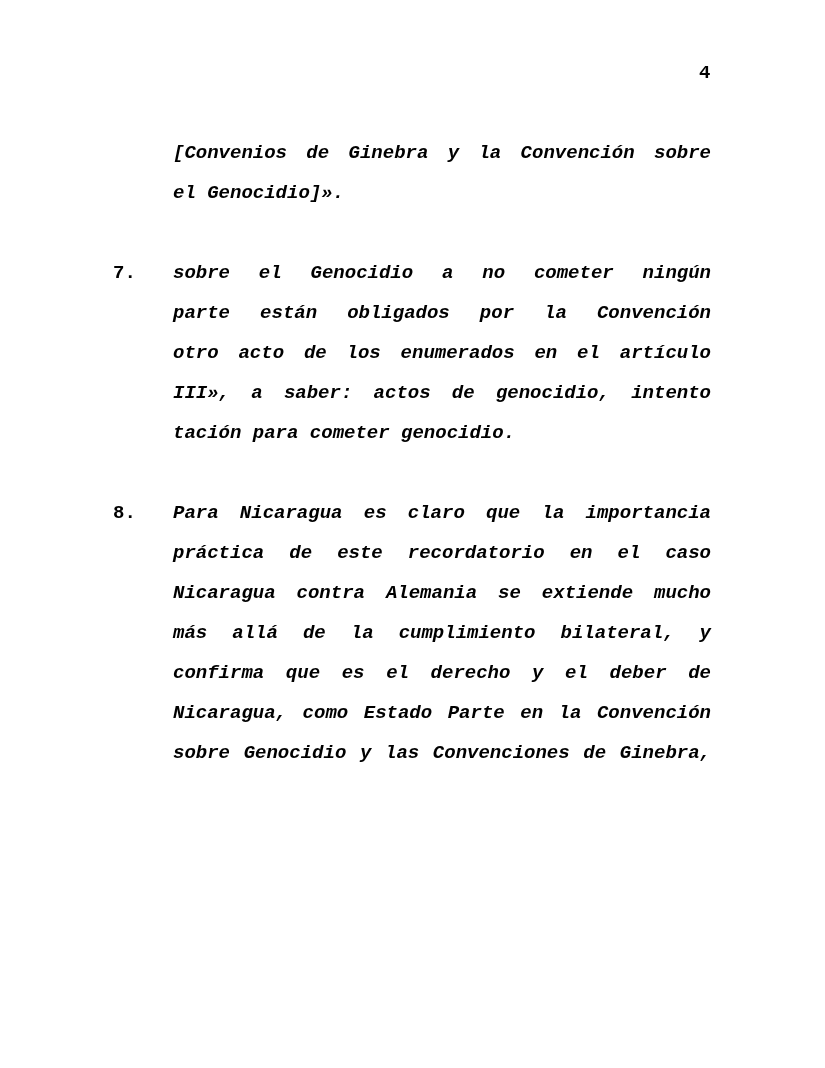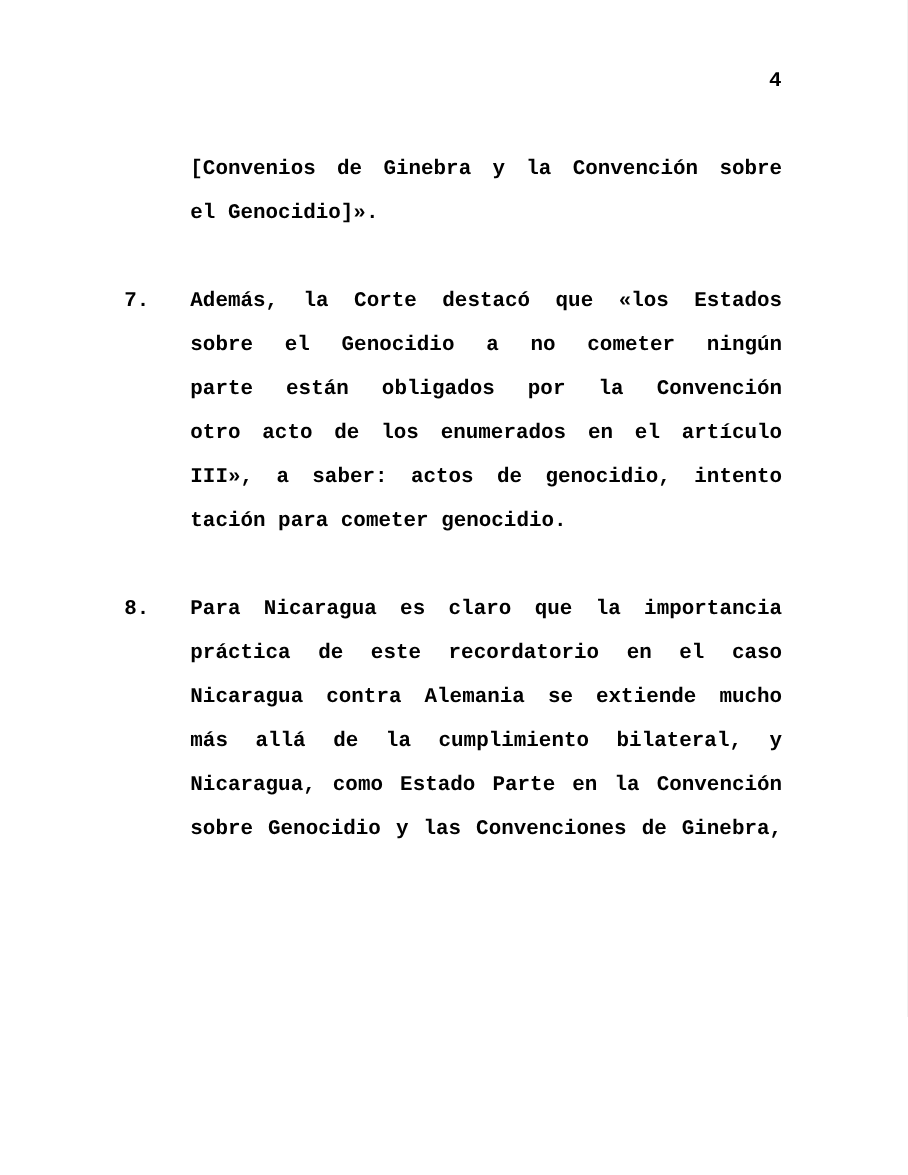--- a/index.html
+++ b/index.html
@@ -38,20 +38,21 @@
     margin-top: 0;
   }
   .marker {
     flex: 0 0 60px;
     width: 60px;
     line-height: 40px;
   }
   .lines {
     flex: 1 1 auto;
     width: 538px;
+    font-style: italic;
   }
   .line {
     line-height: 40px;
   }
   .just {
     text-align: justify;
     text-align-last: justify;
   }
 </style>
 </head>
@@ -67,35 +68,35 @@
       <div class="marker"></div>
       <div class="lines">
         <div class="line just">[Convenios de Ginebra y la Convención sobre</div>
         <div class="line">el Genocidio]».</div>
       </div>
     </div>
 
     <div class="para">
       <div class="marker">7.</div>
       <div class="lines">
-        <div class="line just">Además, la Corte destacó que «los Estados</div>
         <div class="line just">sobre el Genocidio a no cometer ningún</div>
         <div class="line just">parte están obligados por la Convención</div>
         <div class="line just">otro acto de los enumerados en el artículo</div>
         <div class="line just">III», a saber: actos de genocidio, intento</div>
         <div class="line">tación para cometer genocidio.</div>
       </div>
     </div>
 
     <div class="para">
       <div class="marker">8.</div>
       <div class="lines">
         <div class="line just">Para Nicaragua es claro que la importancia</div>
         <div class="line just">práctica de este recordatorio en el caso</div>
         <div class="line just">Nicaragua contra Alemania se extiende mucho</div>
         <div class="line just">más allá de la cumplimiento bilateral, y</div>
+        <div class="line just">confirma que es el derecho y el deber de</div>
         <div class="line just">Nicaragua, como Estado Parte en la Convención</div>
         <div class="line just">sobre Genocidio y las Convenciones de Ginebra,</div>
       </div>
     </div>
 
   </div>
 </div>
 
 </body></html>

